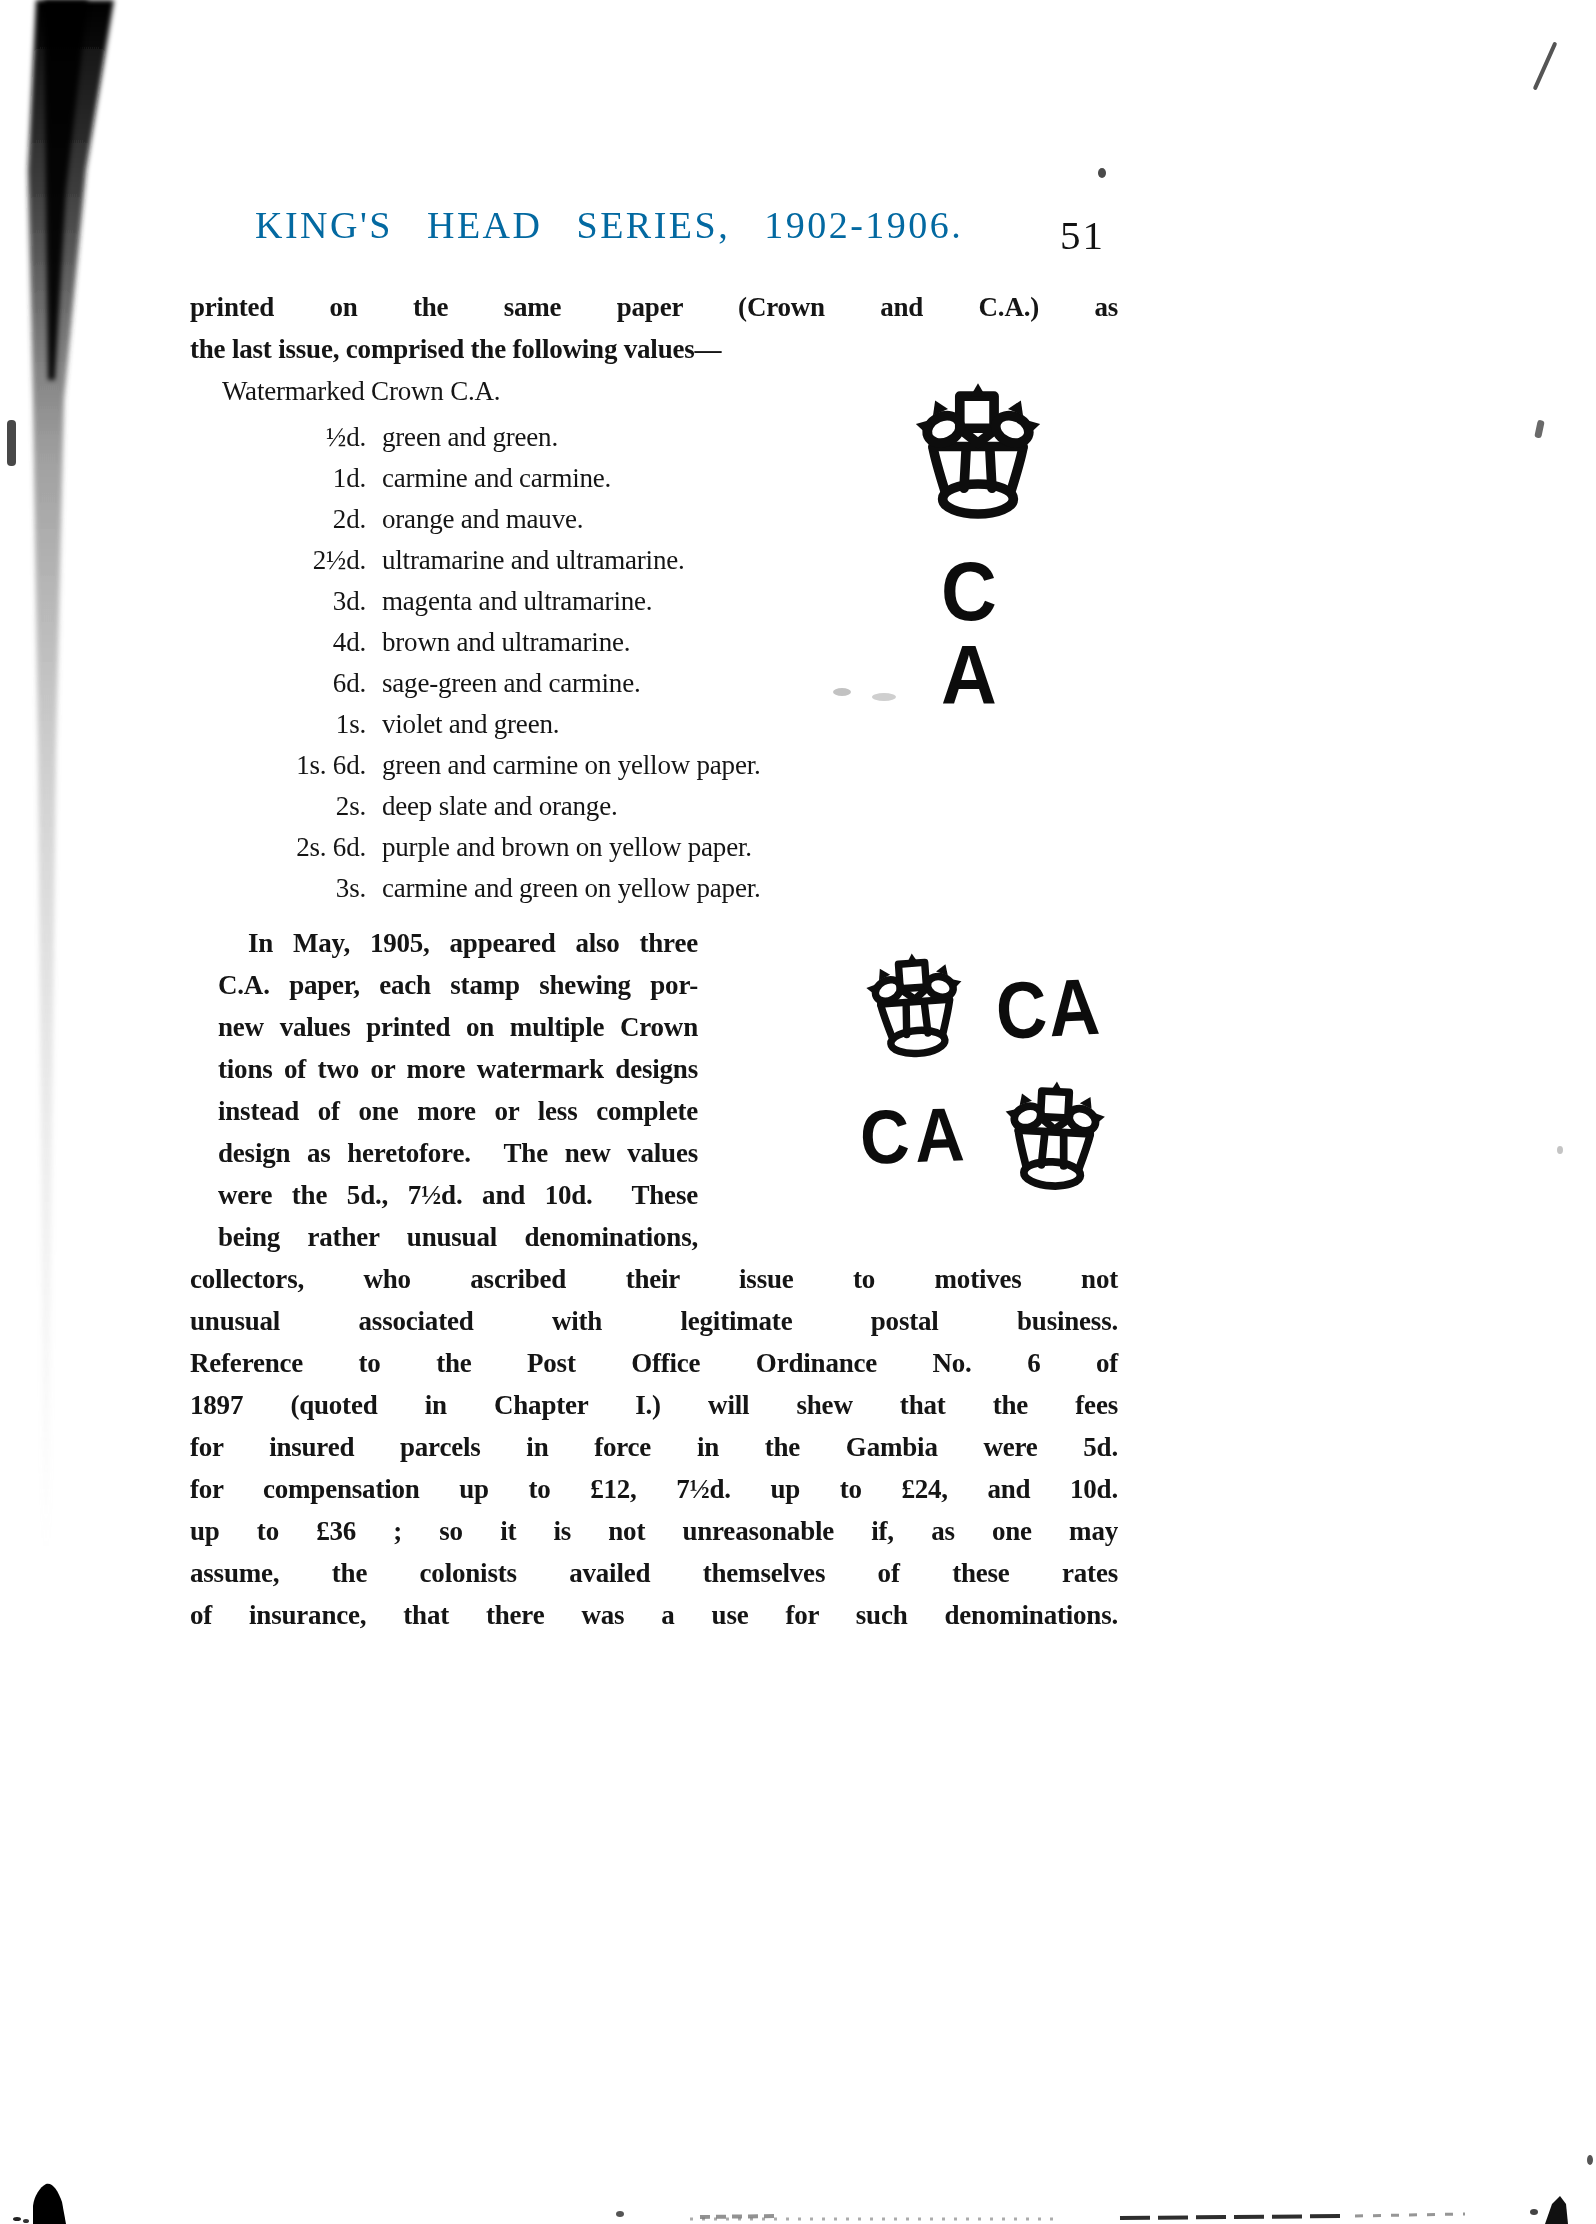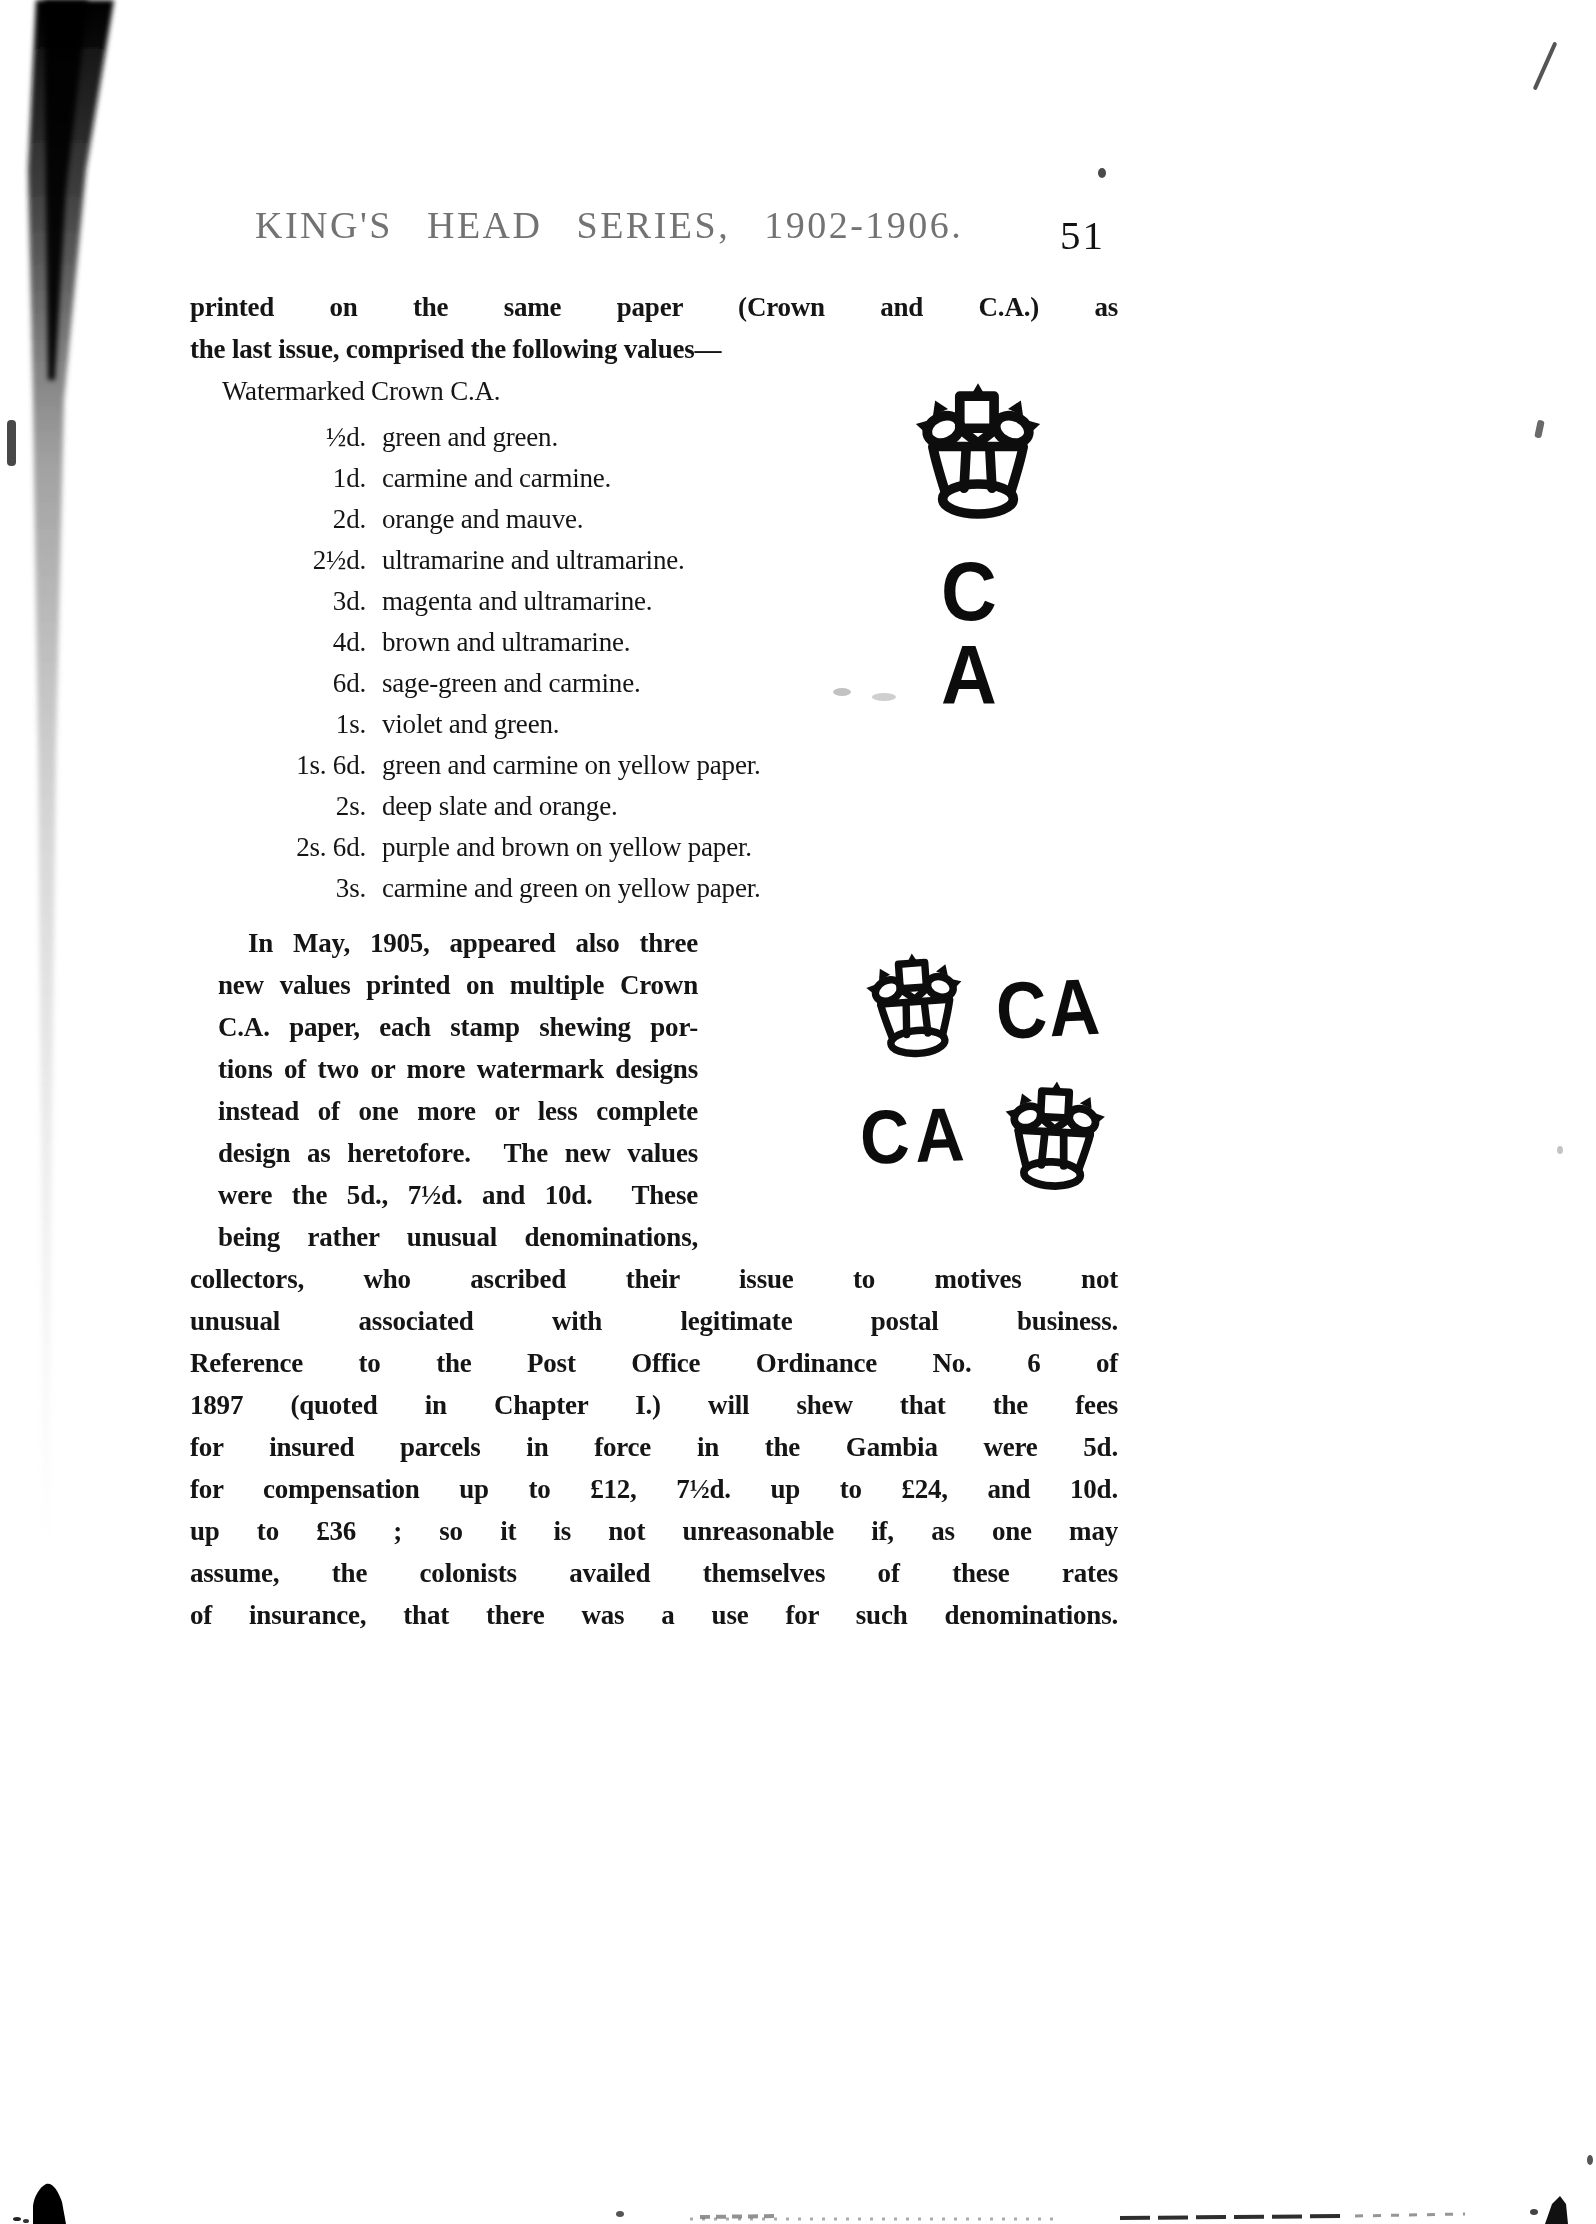--- a/index.html
+++ b/index.html
@@ -9,21 +9,21 @@
     background:#ffffff;
     overflow:hidden;
     font-family:"Liberation Serif","DejaVu Serif",serif;
     color:#151515;
   }
   
   .header{position:absolute;top:203px;left:0;width:1596px;height:46px;}
   .header-title{
     position:absolute;left:255px;top:0;
     font-size:38px;letter-spacing:2.5px;word-spacing:22px;
-    white-space:pre;color:#737373;
+    white-space:pre;color:#0369a1;
   }
   .page-number{
     position:absolute;left:1060px;top:8px;
     font-size:41px;letter-spacing:2px;color:#121212;
   }
   
   .line{
     white-space:pre-wrap;
     font-size:27px;line-height:42px;height:42px;
     letter-spacing:-0.2px;
@@ -120,22 +120,22 @@
     <div class="vrow"><span class="vlabel">6d.</span><span class="vdesc">sage-green and carmine.</span></div>
     <div class="vrow"><span class="vlabel">1s.</span><span class="vdesc">violet and green.</span></div>
     <div class="vrow"><span class="vlabel">1s. 6d.</span><span class="vdesc">green and carmine on yellow paper.</span></div>
     <div class="vrow"><span class="vlabel">2s.</span><span class="vdesc">deep slate and orange.</span></div>
     <div class="vrow"><span class="vlabel">2s. 6d.</span><span class="vdesc">purple and brown on yellow paper.</span></div>
     <div class="vrow"><span class="vlabel">3s.</span><span class="vdesc">carmine and green on yellow paper.</span></div>
   </div>
 
   <div class="para2">
     <div class="line just indent">In May, 1905, appeared also three</div>
+    <div class="line just">C.A. paper, each stamp shewing por-</div>
     <div class="line just">new values printed on multiple Crown</div>
-    <div class="line just">C.A. paper, each stamp shewing por-</div>
     <div class="line just">tions of two or more watermark designs</div>
     <div class="line just">instead of one more or less complete</div>
     <div class="line just">design as heretofore.  The new values</div>
     <div class="line just">were the 5d., 7½d. and 10d.  These</div>
     <div class="line just">being rather unusual denominations,</div>
   </div>
 
   <div class="para3">
     <div class="line just">collectors, who ascribed their issue to motives not</div>
     <div class="line just">unusual associated with legitimate postal business.</div>

